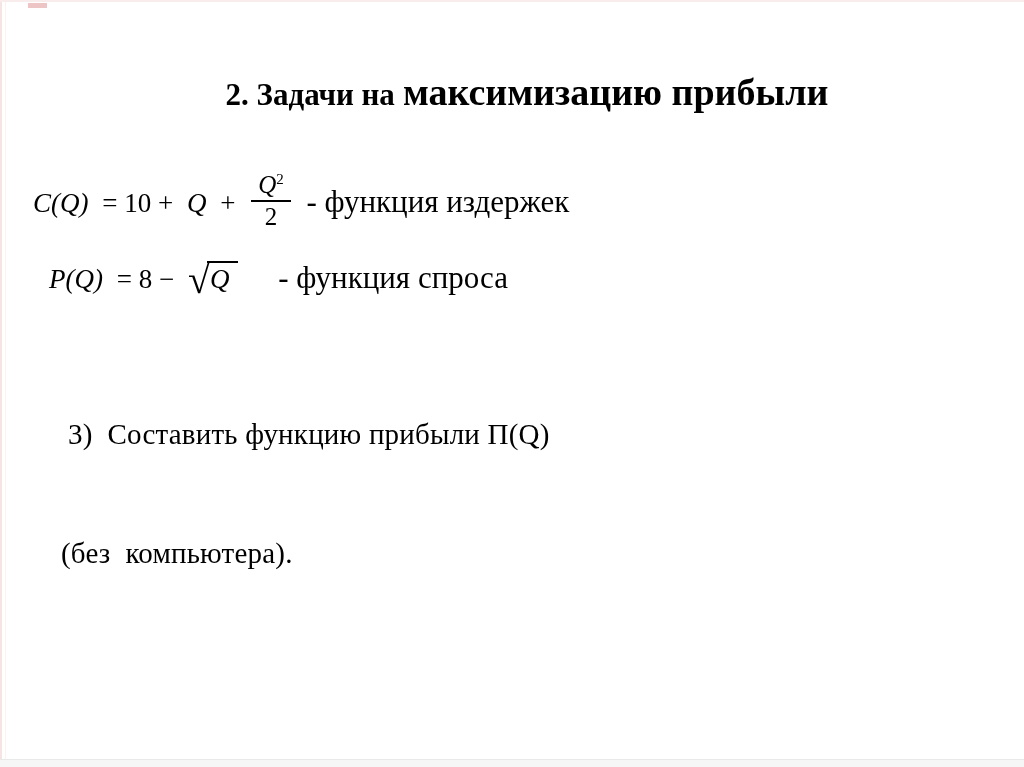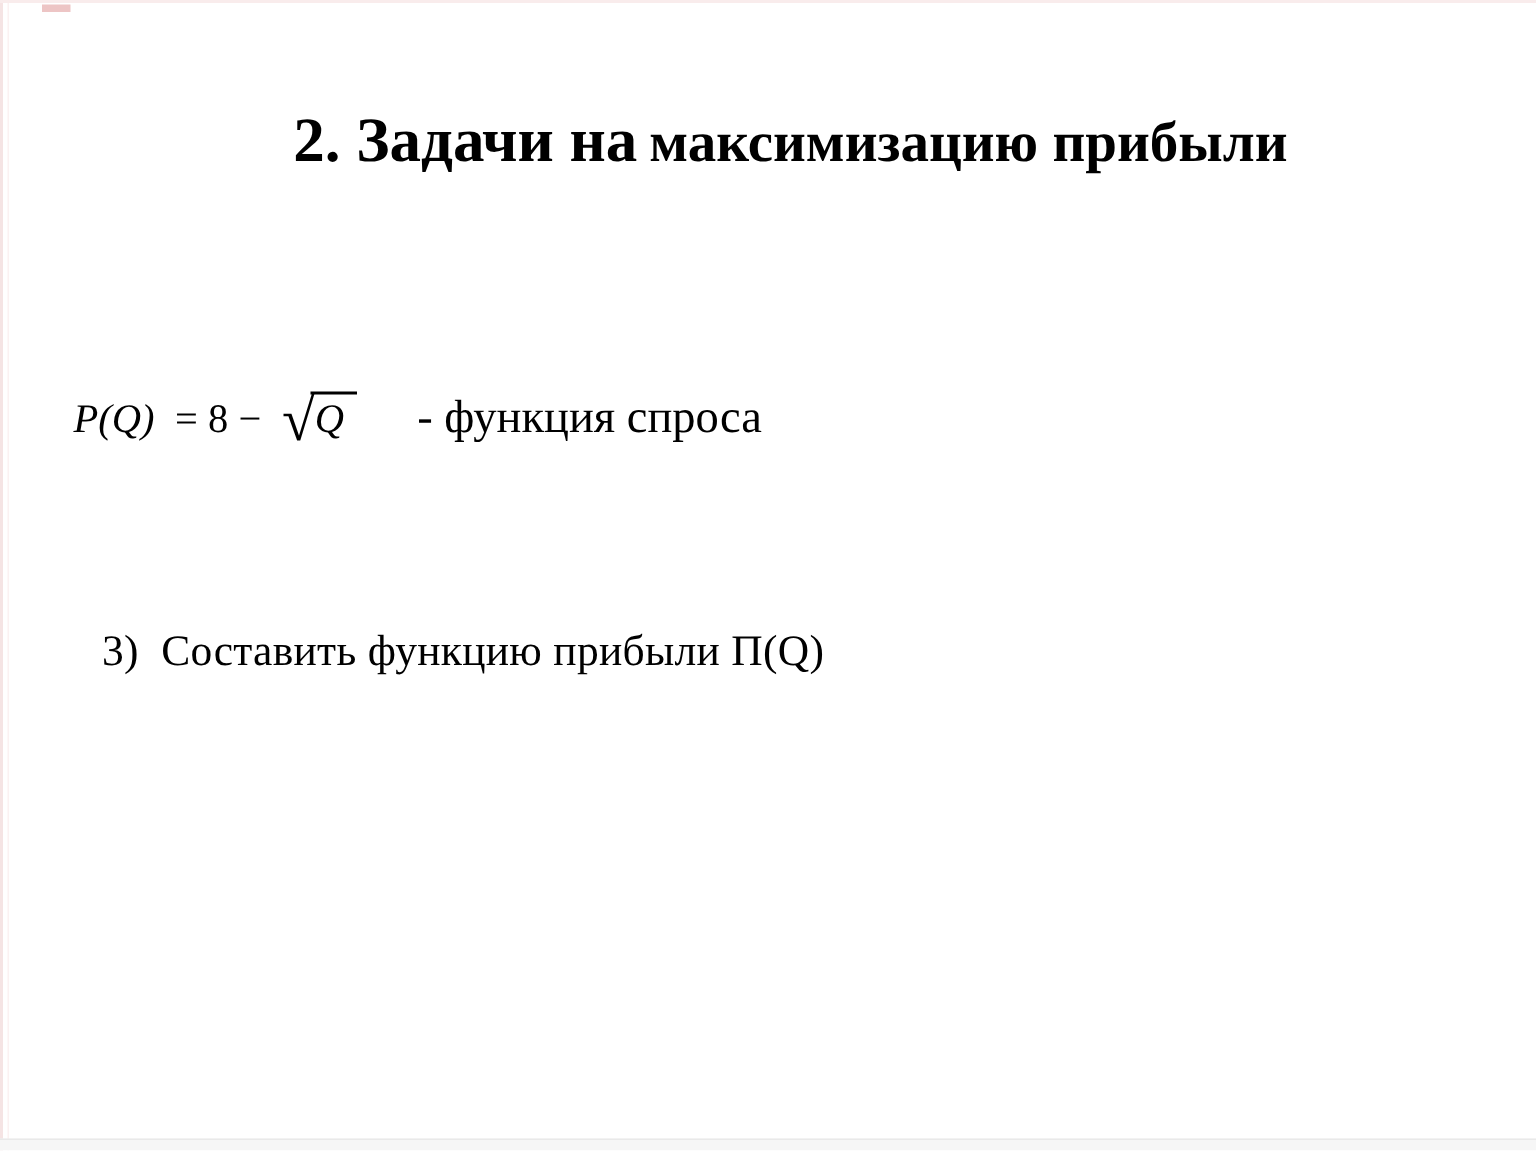--- a/index.html
+++ b/index.html
@@ -35,21 +35,21 @@
     position: absolute;
     top: 70px;
     left: 0;
     width: 100%;
     padding-left: 30px;
     box-sizing: border-box;
     text-align: center;
     font-weight: bold;
     white-space: nowrap;
   }
-  .title-part-1 { font-size: 42px; font-family: Liberation Serif, serif; }
+  .title-part-1 { font-size: 31px; font-family: Liberation Serif, serif; }
   .title-part-2 { font-size: 38px; }
 
   
   .formula-row {
     position: absolute;
     font-size: 27px;
     white-space: nowrap;
   }
   .formula-cost   { top: 172px; left: 33px; }
   .formula-demand { top: 260px; left: 49px; }
@@ -114,30 +114,42 @@
   <div class="left-edge-accent"></div>
   <div class="left-edge-accent-2"></div>
   <div class="top-edge-accent"></div>
   <div class="top-left-red-dash"></div>
 
   <h1 class="page-title" style="margin:0;">
     <span class="title-part-1">2. Задачи на</span>
     <span class="title-part-2">максимизацию прибыли</span>
   </h1>
 
+  <div class="formula-row formula-cost">
+    <span class="math-var">C(Q)</span>
+    <span class="math-up">= 10 +</span>
+    <span class="math-var">Q</span>
+    <span class="math-up">+</span>
+    <span class="fraction">
+      <span class="frac-num"><span class="math-var">Q</span><sup>2</sup></span>
+      <span class="frac-den">2</span>
+    </span>
+    <span class="formula-label label-cost">- функция издержек</span>
+  </div>
 
   <div class="formula-row formula-demand">
     <span class="math-var">P(Q)</span>
     <span class="math-up">= 8 −</span>
     <span class="sqrt"><span class="radical-sign">√</span><span class="radicand math-var">Q</span></span>
     <span class="formula-label label-demand">- функция спроса</span>
   </div>
 
   <div class="task-list">
     <div class="task-line indent">3)  Составить функцию прибыли П(Q)</div>
+    <div class="task-line">(без  компьютера).</div>
     
     
     
     
   </div>
 
   <div class="bottom-strip"></div>
 
 </div>
 

